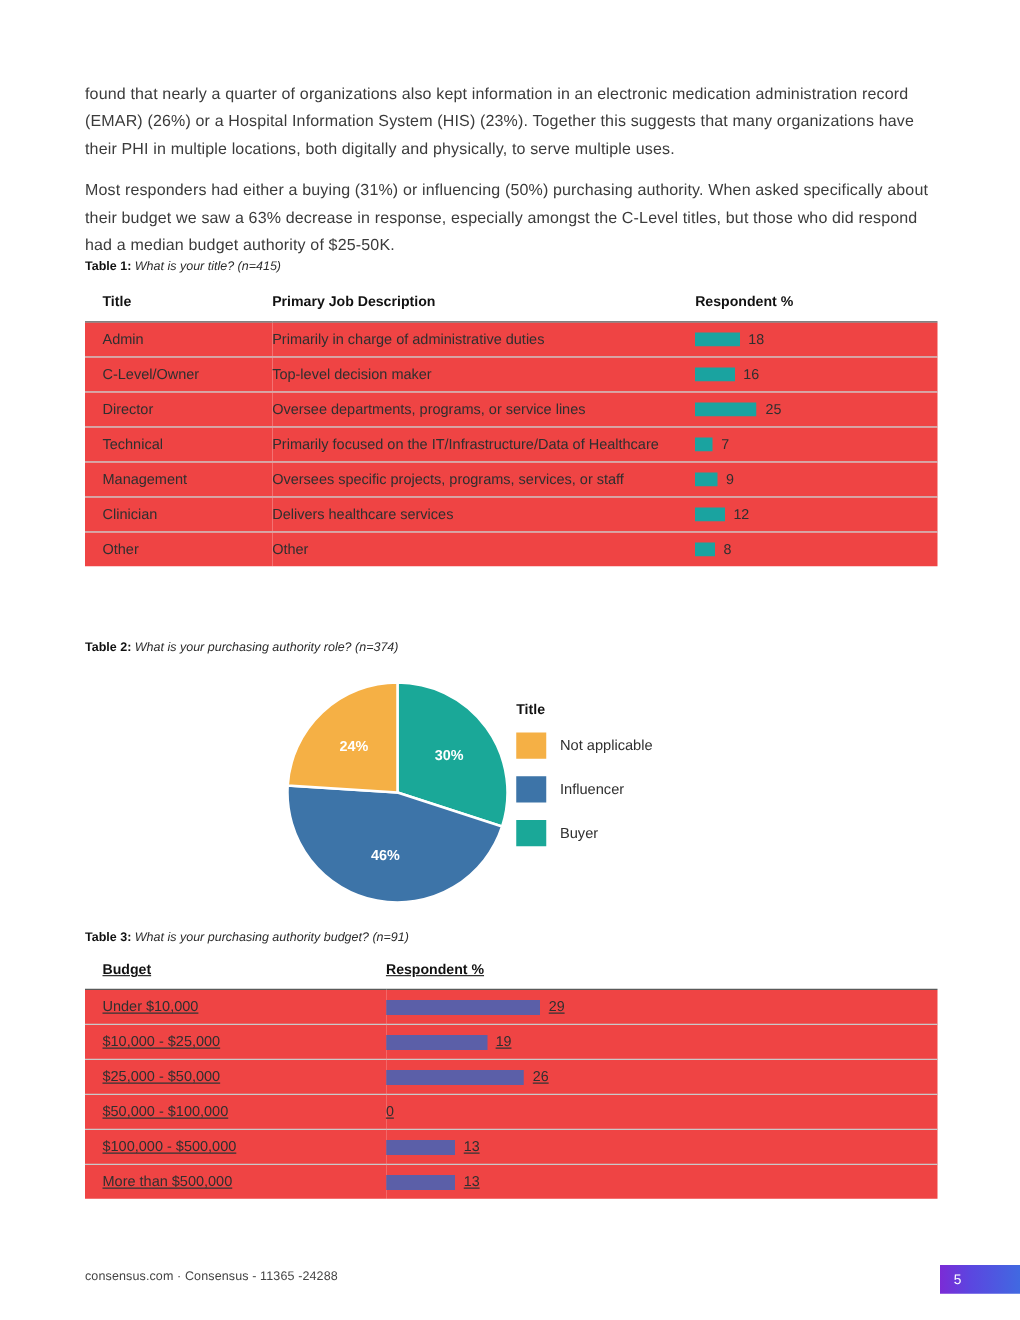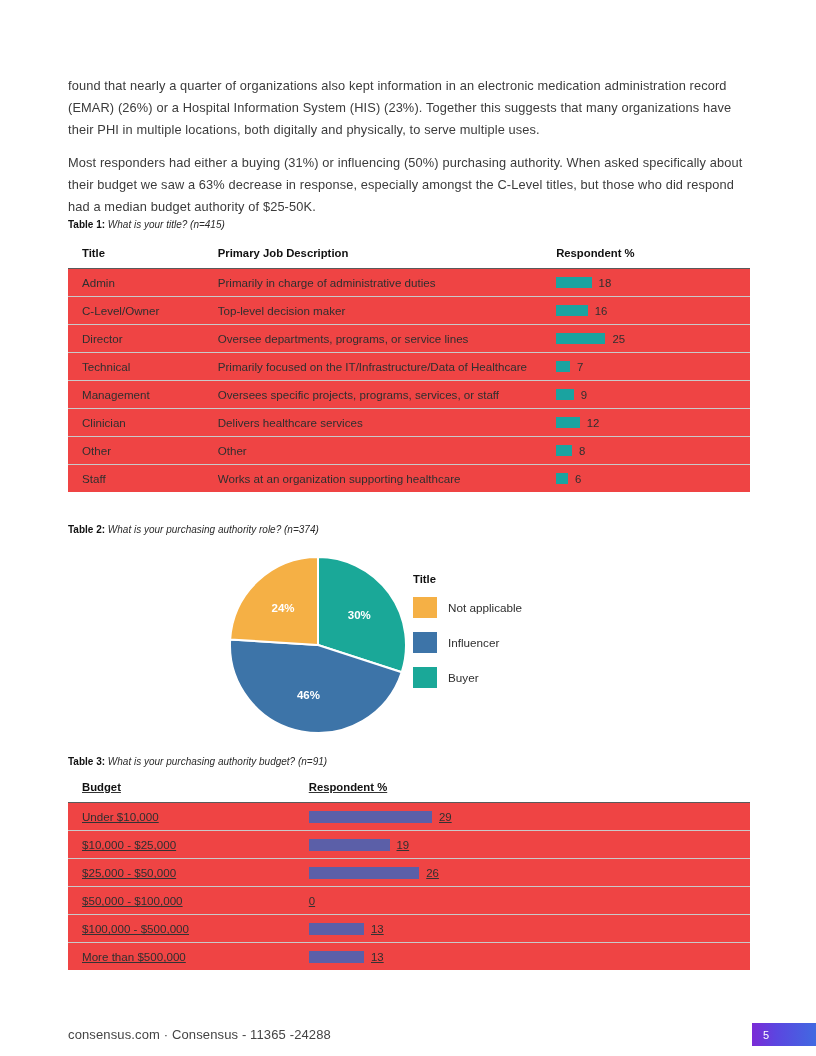--- a/index.html
+++ b/index.html
@@ -11,21 +11,21 @@
     height: 1056px;
     background: #ffffff;
     font-family: "Liberation Sans", sans-serif;
     color: #333333;
     position: relative;
     overflow: hidden;
   }
 
   .page {
     position: absolute;
-    left: 0; top: 11px;
+    left: 0; top: 0;
     width: 816px;
     height: 948px;
   }
 
   
   .para {
     position: absolute;
     left: 68px;
     width: 682px;
     font-size: 12.8px;
@@ -174,21 +174,21 @@
     font-size: 11.7px;
     color: #2f2f2f;
     white-space: nowrap;
   }
 
   
   #footer-text {
     position: absolute;
     left: 68px;
     top: 1016px;
-    font-size: 13px;
+    font-size: 10px;
     color: #444444;
     letter-spacing: 0.01em;
   }
   #page-badge {
     position: absolute;
     left: 752px;
     top: 1012px;
     width: 64px;
     height: 23px;
     background: linear-gradient(90deg, #7b2bd6 0%, #5b46e0 38%, #4169e1 100%);
@@ -283,30 +283,20 @@
             </div>
           </td>
         </tr>
         <tr>
           <td class="col-title">Other</td>
           <td class="col-desc">Other</td>
           <td class="col-pct">
             <div class="barwrap">
               <span class="bar teal" style="width: 15.76px; background: rgb(26, 163, 160);"></span>
               <span class="barval">8</span>
-            </div>
-          </td>
-        </tr>
-        <tr>
-          <td class="col-title">Staff</td>
-          <td class="col-desc">Works at an organization supporting healthcare</td>
-          <td class="col-pct">
-            <div class="barwrap">
-              <span class="bar teal" style="width: 11.82px; background: rgb(26, 163, 160);"></span>
-              <span class="barval">6</span>
             </div>
           </td>
         </tr>
       </tbody>
   </table>
 
   <div class="caption" id="caption-2">
     <span class="cap-label">Table 2:</span>
     <span class="cap-text">What is your purchasing authority role? (n=374)</span>
   </div>

